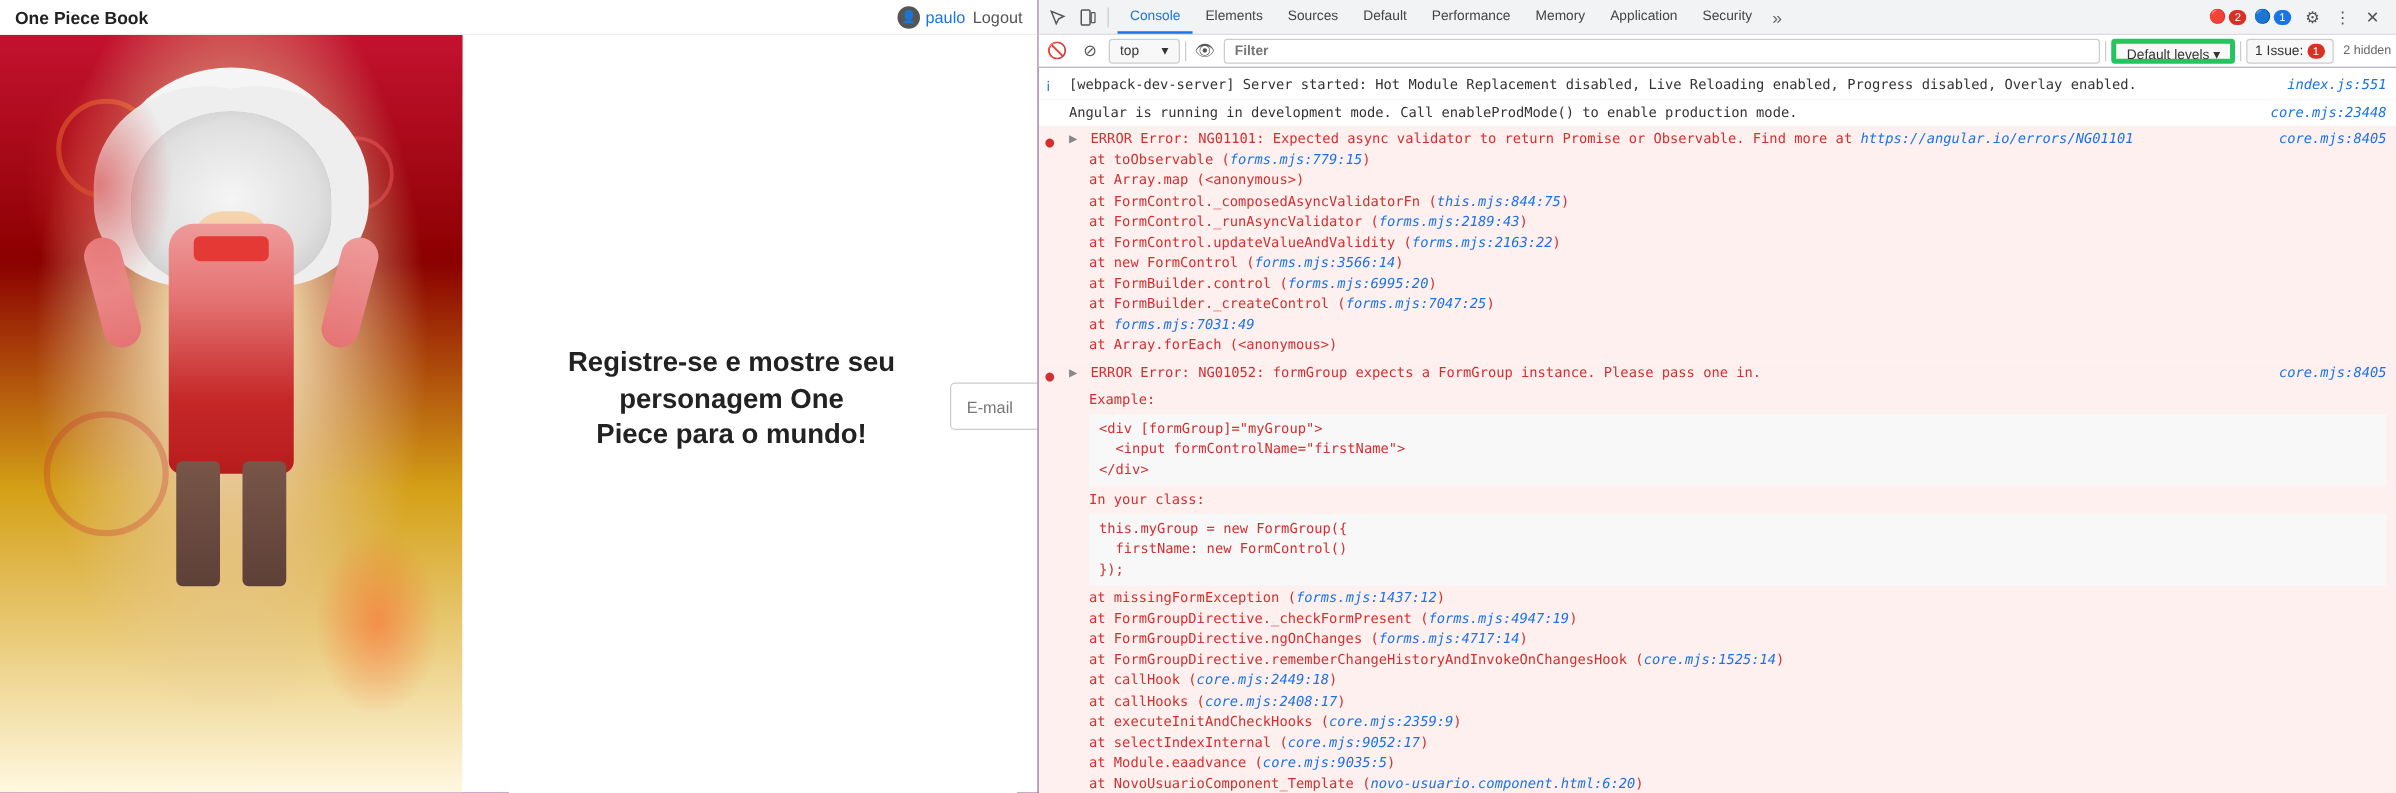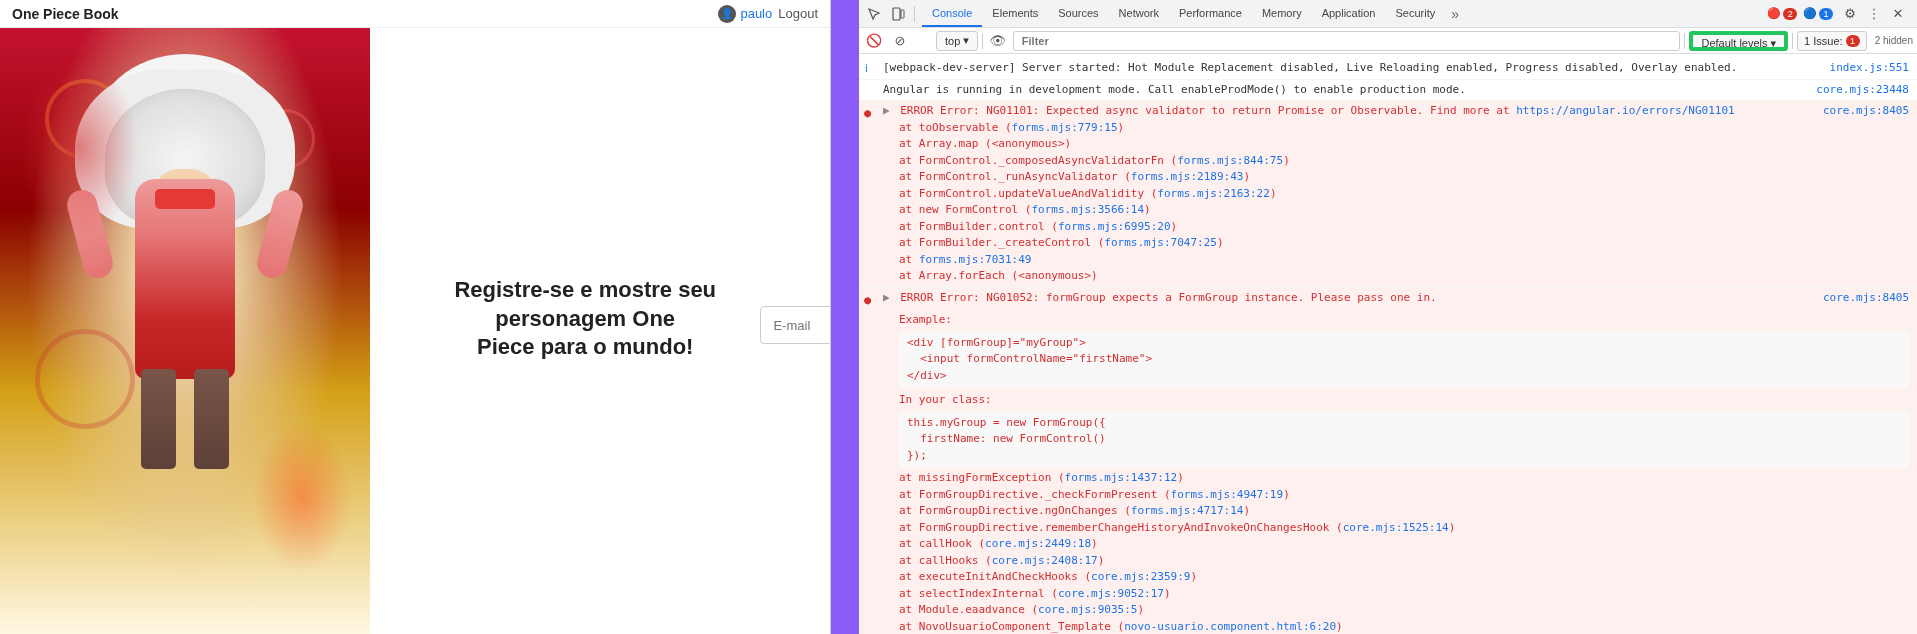--- a/index.html
+++ b/index.html
@@ -162,27 +162,26 @@
     .home-icon {
       color: #3b82f6;
       font-size: 32px;
       cursor: pointer;
     }
 
     
     #devtools-panel {
       flex: 1;
       height: 634px;
-      background: #8b5cf6;
+      background: #701a75;
       border-left: 1px solid #ccc;
       display: flex;
       flex-direction: column;
       font-family: 'Segoe UI', Arial, sans-serif;
       font-size: 11px;
-      padding-left: 28px;
     }
 
     
     .devtools-topbar {
       display: flex;
       align-items: center;
       background: #f1f3f4;
       border-bottom: 1px solid #dadce0;
       height: 28px;
       padding: 0 4px;
@@ -269,22 +268,21 @@
       padding: 2px 8px;
       font-size: 11px;
       border: 1px solid #ccc;
       border-radius: 3px;
       cursor: pointer;
       background: #f8f8f8;
       color: #333;
       height: 20px;
       display: flex;
       align-items: center;
-      gap: 3px;
-      margin-left: 21px;
+      gap: 18px;
     }
     .filter-input {
       flex: 1;
       height: 20px;
       border: 1px solid #ccc;
       border-radius: 3px;
       padding: 0 8px;
       font-size: 11px;
       outline: none;
       font-weight: bold;
@@ -325,21 +323,21 @@
     }
     .log-entry {
       padding: 2px 8px 2px 24px;
       border-bottom: 1px solid #f5f5f5;
       position: relative;
       line-height: 1.5;
     }
     .log-entry.info { background: #fff; color: #333; }
     .log-entry.error { background: #fff0f0; color: #d32f2f; }
     .error-icon { color: #d32f2f; }
-    .log-link { color: #1a73e8; text-decoration: none; }
+    .log-link { color: #1a73e8; text-decoration: none; font-style: italic; }
     .log-indent { padding-left: 16px; }
     .log-code {
       font-family: 'Consolas', 'Monaco', monospace;
       font-size: 11px;
       background: #f8f8f8;
       padding: 4px 8px;
       margin: 2px 0;
       display: block;
     }
 
@@ -452,21 +450,21 @@
       <div class="devtools-tab active">
         <span>Console</span>
       </div>
       <div class="devtools-tab">
         <span>Elements</span>
       </div>
       <div class="devtools-tab">
         <span>Sources</span>
       </div>
       <div class="devtools-tab">
-        <span>Network</span>
+        <span>Default</span>
       </div>
       <div class="devtools-tab">
         <span>Performance</span>
       </div>
       <div class="devtools-tab">
         <span>Memory</span>
       </div>
       <div class="devtools-tab">
         <span>Application</span>
       </div>
@@ -527,21 +525,21 @@
 
     <div class="log-entry error">
       <span class="error-icon" style="position:absolute;left:5px;top:3px;font-size:12px;">●</span>
       <span class="expand-arrow">▶</span>
       <span>ERROR Error: NG01101: Expected async validator to return Promise or Observable. Find more at </span>
       <a href="#" class="log-link" style="color:#1a73e8;">https://angular.io/errors/NG01101</a>
       <a href="#" class="log-link" style="float:right;margin-left:8px;">core.mjs:8405</a>
       <div class="log-indent">
         <div>at toObservable (<a href="#" class="log-link">forms.mjs:779:15</a>)</div>
         <div>at Array.map (&lt;anonymous&gt;)</div>
-        <div>at FormControl._composedAsyncValidatorFn (<a href="#" class="log-link">forms.mjs:844:75</a>)</div>
+        <div>at FormControl._composedAsyncValidatorFn (<a href="#" class="log-link">this.mjs:844:75</a>)</div>
         <div>at FormControl._runAsyncValidator (<a href="#" class="log-link">forms.mjs:2189:43</a>)</div>
         <div>at FormControl.updateValueAndValidity (<a href="#" class="log-link">forms.mjs:2163:22</a>)</div>
         <div>at new FormControl (<a href="#" class="log-link">forms.mjs:3566:14</a>)</div>
         <div>at FormBuilder.control (<a href="#" class="log-link">forms.mjs:6995:20</a>)</div>
         <div>at FormBuilder._createControl (<a href="#" class="log-link">forms.mjs:7047:25</a>)</div>
         <div>at <a href="#" class="log-link">forms.mjs:7031:49</a></div>
         <div>at Array.forEach (&lt;anonymous&gt;)</div>
       </div>
     </div>
 

